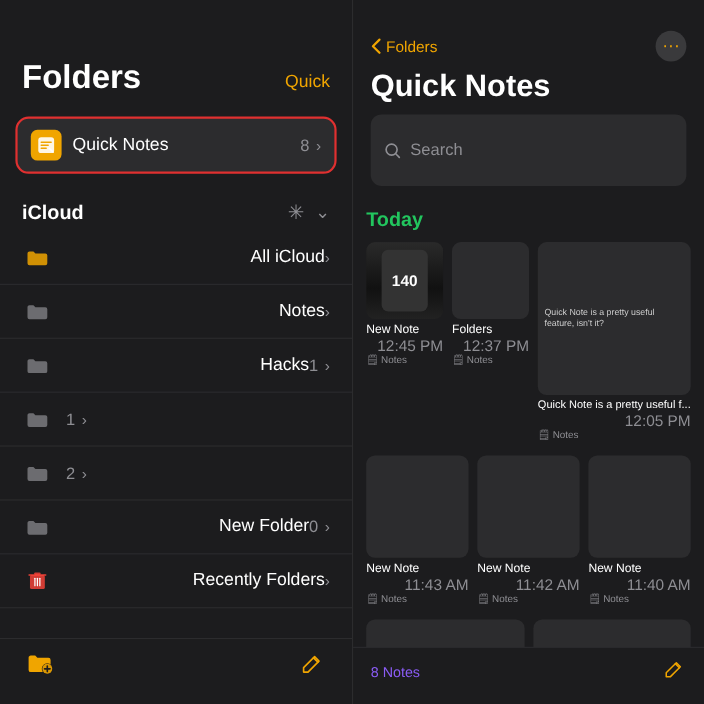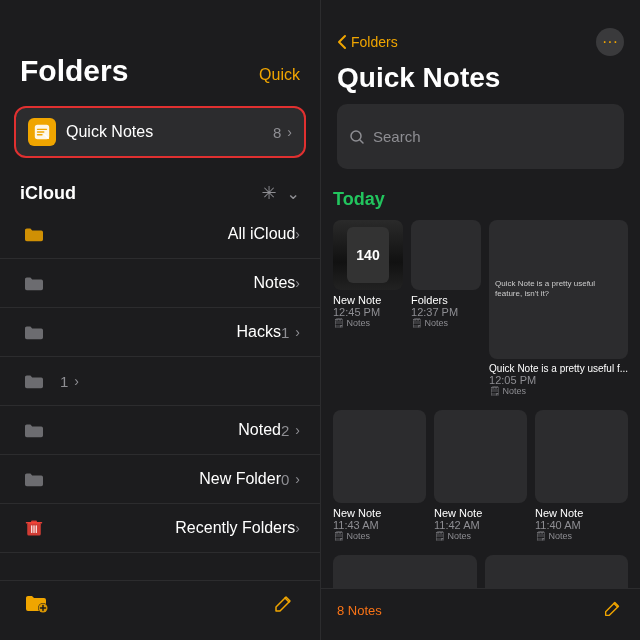--- a/index.html
+++ b/index.html
@@ -305,22 +305,23 @@
     }
     .note-name {
       font-size: 11px;
       color: #fff;
       font-weight: 500;
       white-space: nowrap;
       overflow: hidden;
       text-overflow: ellipsis;
     }
     .note-time {
-      font-size: 11px;
-      color: #8e8e93;
+      font-size: 14px;
+      color: #8e8e93;
+      text-align: right;
     }
     .note-source {
       font-size: 9px;
       color: #8e8e93;
       display: flex;
       align-items: center;
       gap: 2px;
     }
     .note-source-icon {
       font-size: 9px;
@@ -338,21 +339,21 @@
     .right-bottom {
       height: 52px;
       display: flex;
       align-items: center;
       justify-content: space-between;
       padding: 0 16px 8px 16px;
       border-top: 1px solid #2c2c2e;
     }
     .notes-count-label {
       font-size: 13px;
-      color: #f97316;
+      color: #8b5cf6;
     }
     .compose-btn {
       font-size: 20px;
       color: #f0a500;
       cursor: pointer;
     }
   </style>
 </head>
 <body>
 
@@ -425,21 +426,20 @@
       <span class="folder-count">1</span>
       <span class="folder-chevron">›</span>
     </div>
 
     <div class="folder-row">
       <div class="folder-icon">
         <svg viewBox="0 0 24 20" fill="none" xmlns="http://www.w3.org/2000/svg">
           <path d="M2 6c0-1.1.9-2 2-2h4l2 2h10a2 2 0 012 2v8a2 2 0 01-2 2H4a2 2 0 01-2-2V6z" fill="#8e8e93" opacity="0.7"></path>
         </svg>
       </div>
-      <span class="folder-name">Noted</span>
       <span class="folder-count">2</span>
       <span class="folder-chevron">›</span>
     </div>
 
     <div class="folder-row">
       <div class="folder-icon">
         <svg viewBox="0 0 24 20" fill="none" xmlns="http://www.w3.org/2000/svg">
           <path d="M2 6c0-1.1.9-2 2-2h4l2 2h10a2 2 0 012 2v8a2 2 0 01-2 2H4a2 2 0 01-2-2V6z" fill="#8e8e93" opacity="0.7"></path>
         </svg>
       </div>

